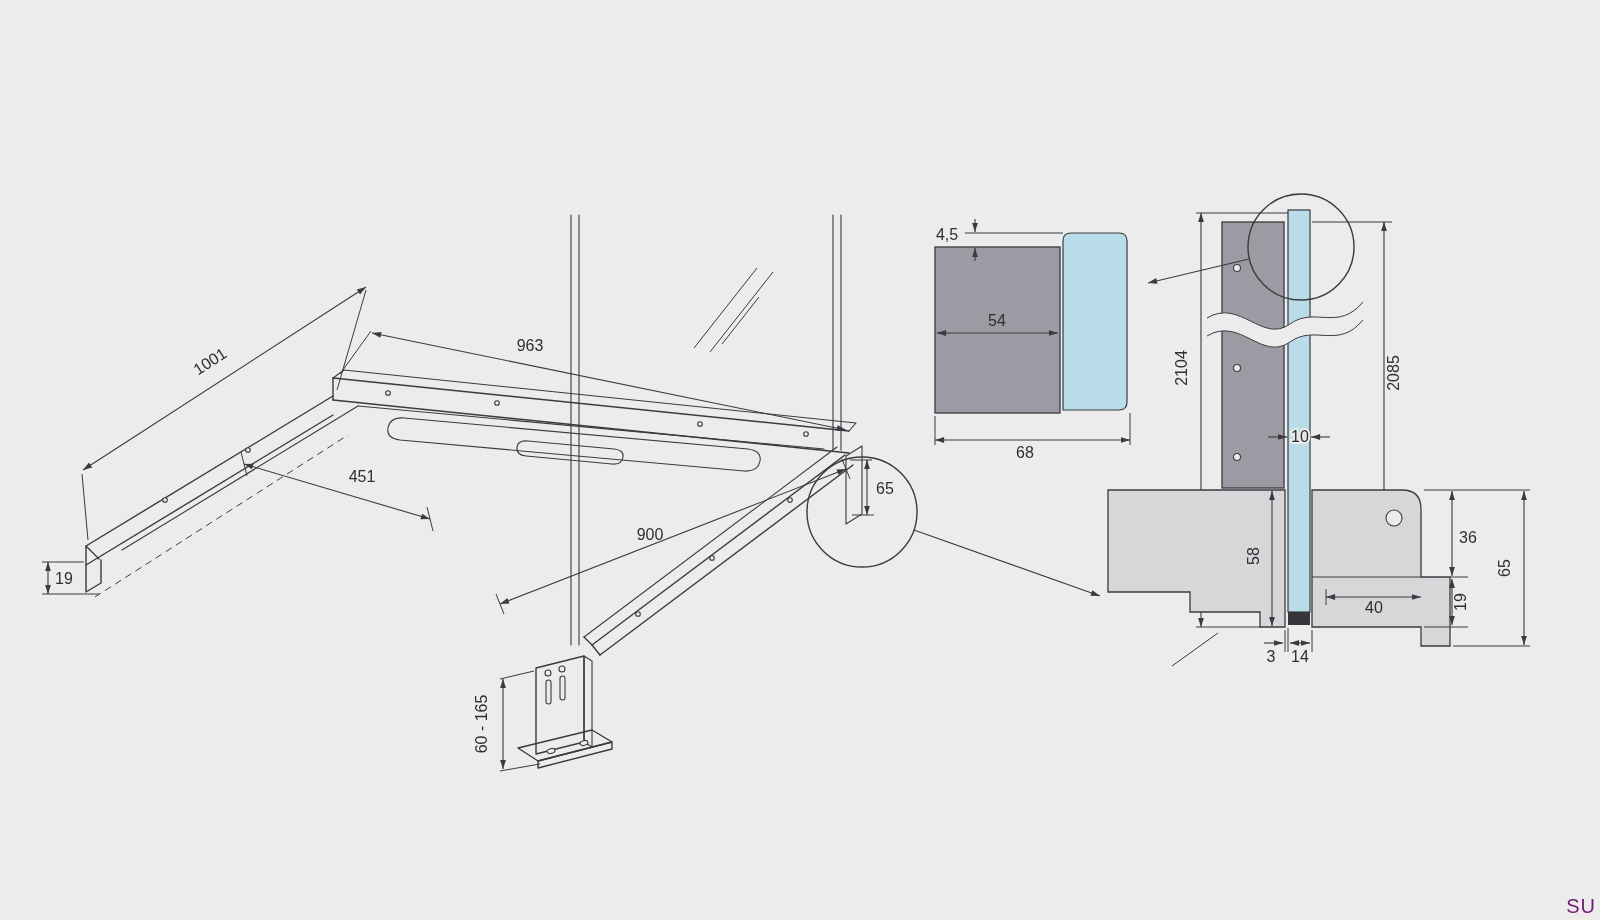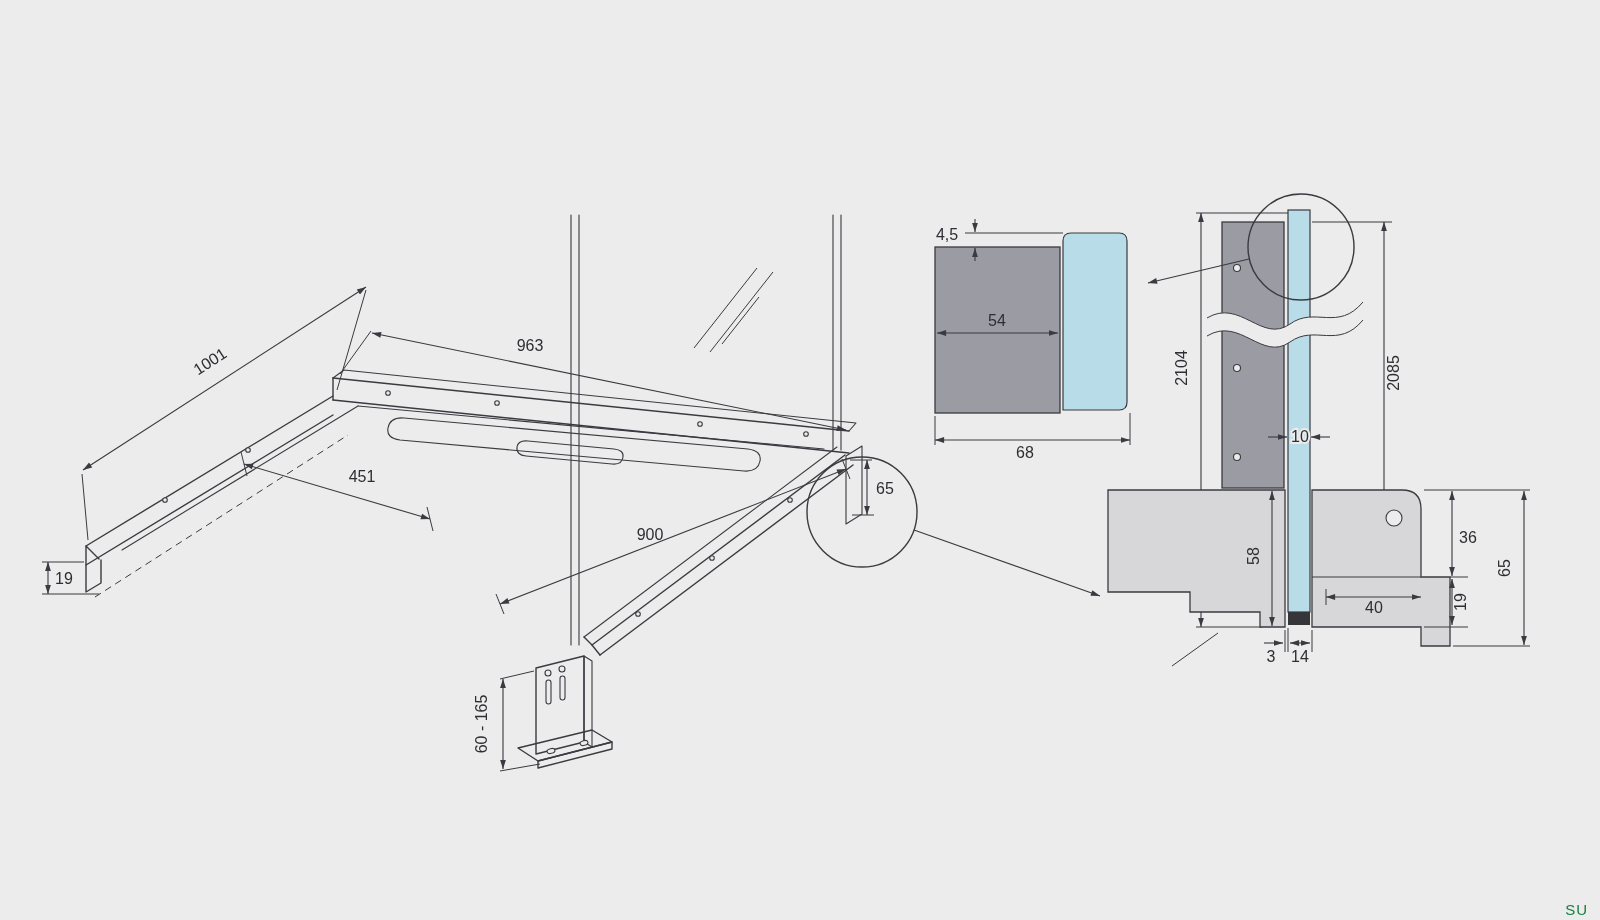--- a/index.html
+++ b/index.html
@@ -12,22 +12,22 @@
   .fill-body{fill:#d7d7da;stroke:#3a3a40;stroke-width:1.3;}
   .fill-glass{fill:#b9dce9;stroke:#3a3a40;stroke-width:1.2;}
   .dim{fill:none;stroke:#3a3a40;stroke-width:1.1;}
   .ext{fill:none;stroke:#3a3a40;stroke-width:1;}
   .dash{stroke-dasharray:7 5;}
   .hole{fill:#ececec;stroke:#3a3a40;stroke-width:1.1;}
   .seal{fill:#35353a;stroke:none;}
   .band{fill:#ececec;stroke:none;}
   .vtext{text-anchor:middle;}
   .halo{paint-order:stroke;stroke:#ececec;stroke-width:4px;}
-  .watermark{position:absolute;right:12px;bottom:2px;font-family:"Liberation Sans",sans-serif;
-             font-size:15px;color:#15803d;letter-spacing:1px;}
+  .watermark{position:absolute;right:4px;bottom:2px;font-family:"Liberation Sans",sans-serif;
+             font-size:20px;color:#701a75;letter-spacing:1px;}
 </style>
 </head>
 <body>
 
 <div class="stage">
 <svg width="1600" height="920" viewBox="0 0 1600 920">
   <defs>
     <marker id="arw" viewBox="0 0 10 7" refX="9.5" refY="3.5" markerWidth="10" markerHeight="7" orient="auto-start-reverse" markerUnits="userSpaceOnUse">
       <path d="M0.4,0.6 L9.6,3.5 L0.4,6.4 Z" fill="#3a3a40"></path>
     </marker>

